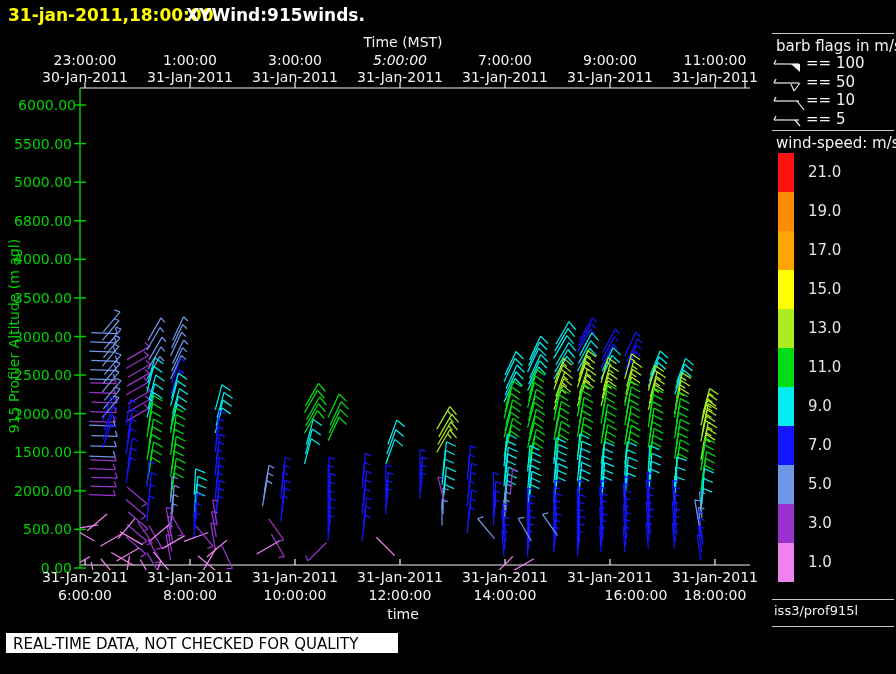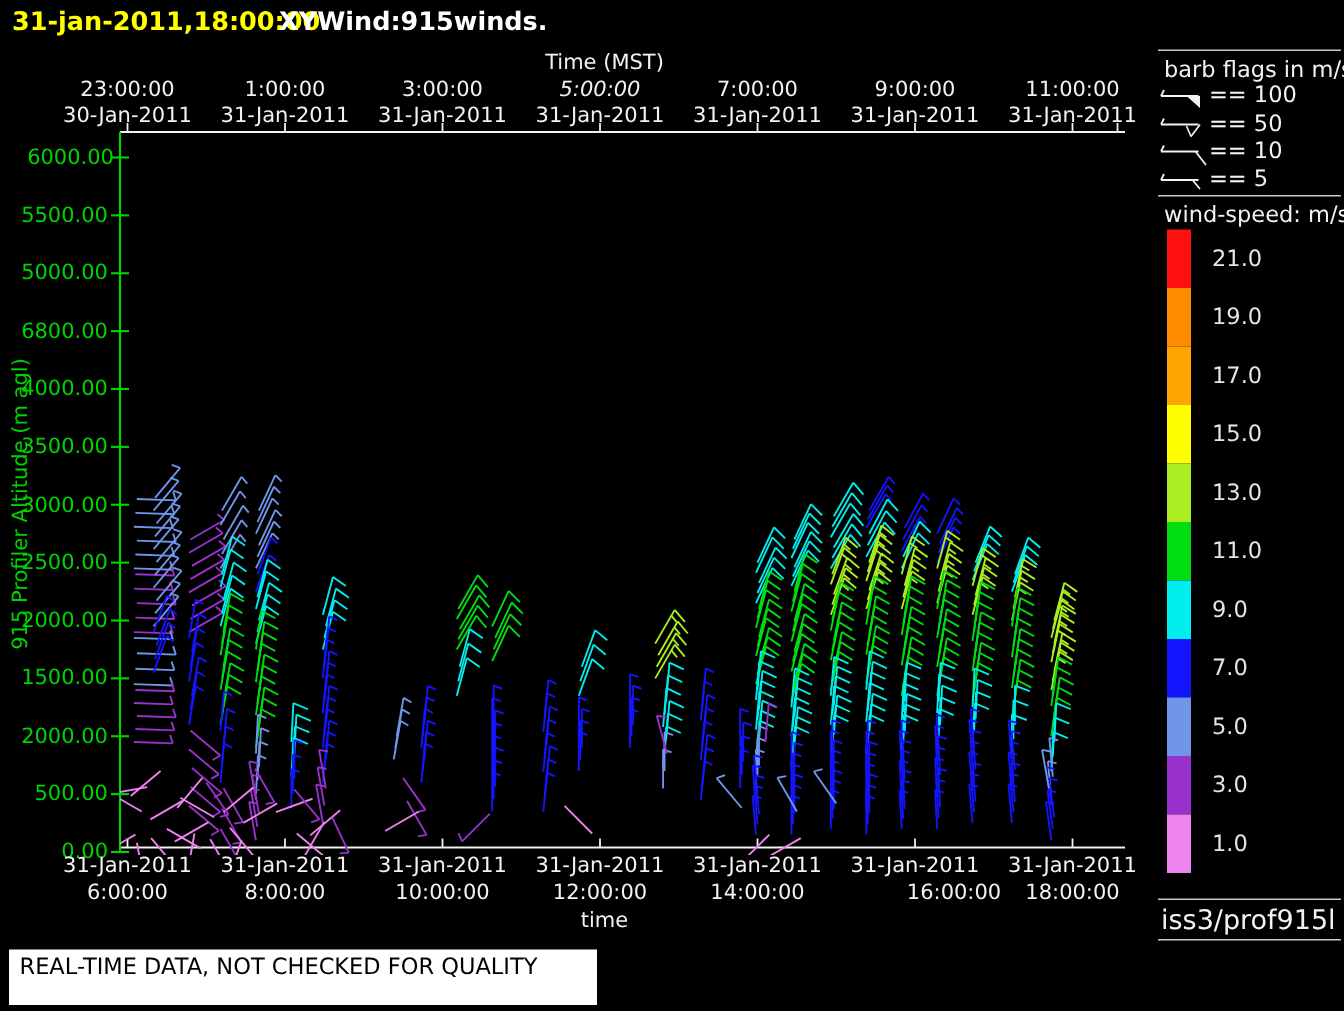--- a/index.html
+++ b/index.html
@@ -6,21 +6,21 @@
   #screen{position:relative;width:896px;height:674px;background:#000;overflow:hidden;
           font-family:"DejaVu Sans","Liberation Sans",sans-serif;}
   .abs{position:absolute;}
   .wtxt{color:#f2f2f2;font-size:14px;white-space:nowrap;}
   .gtxt{color:#00d400;font-size:14px;white-space:nowrap;}
   .ctr{transform:translateX(-50%);}
   .rgt{text-align:right;}
   #title-datetime{color:#ffff00;font-size:17px;font-weight:600;}
   #title-plot{color:#ffffff;font-size:17px;font-weight:600;}
   .sep{position:absolute;height:1px;background:#c8c8c8;left:772px;width:122px;}
-  #banner{position:absolute;left:6px;top:633px;width:392px;height:37px;background:#ffffff;}
+  #banner{position:absolute;left:6px;top:633px;width:392px;height:20px;background:#ffffff;}
   #banner span{color:#000;font-size:15px;line-height:23px;padding-left:7px;display:block;white-space:nowrap;}
   #yaxis-label{color:#00d400;font-size:14px;white-space:nowrap;
                transform:translate(-50%,-50%) rotate(-90deg);}
   .cbar-lbl{color:#e5e5e5;font-size:15px;white-space:nowrap;}
   .leg-lbl{color:#f2f2f2;font-size:15px;white-space:nowrap;}
   svg{position:absolute;left:0;top:0;}
 </style>
 </head>
 <body>
 
@@ -2254,20 +2254,20 @@
       <div class="abs cbar-lbl" style="left:808px;top:436px;">7.0</div>
       <div class="abs" style="left:778px;top:465px;width:16px;height:39px;background:#6f96e8;"></div>
       <div class="abs cbar-lbl" style="left:808px;top:475px;">5.0</div>
       <div class="abs" style="left:778px;top:504px;width:16px;height:39px;background:#9932cc;"></div>
       <div class="abs cbar-lbl" style="left:808px;top:514px;">3.0</div>
       <div class="abs" style="left:778px;top:543px;width:16px;height:39px;background:#ee82ee;"></div>
       <div class="abs cbar-lbl" style="left:808px;top:553px;">1.0</div>
     </div>
 
   <div class="sep" style="top:599px;"></div>
-  <div class="abs wtxt" style="left:774px;top:603px;font-size:18px;">iss3/prof915l</div>
+  <div class="abs wtxt" style="left:774px;top:603px;font-size:13px;">iss3/prof915l</div>
   <div class="sep" style="top:626px;"></div>
 
   <div id="banner">
     <span>REAL-TIME DATA, NOT CHECKED FOR QUALITY</span>
   </div>
 
 </div>
 
 </body></html>

